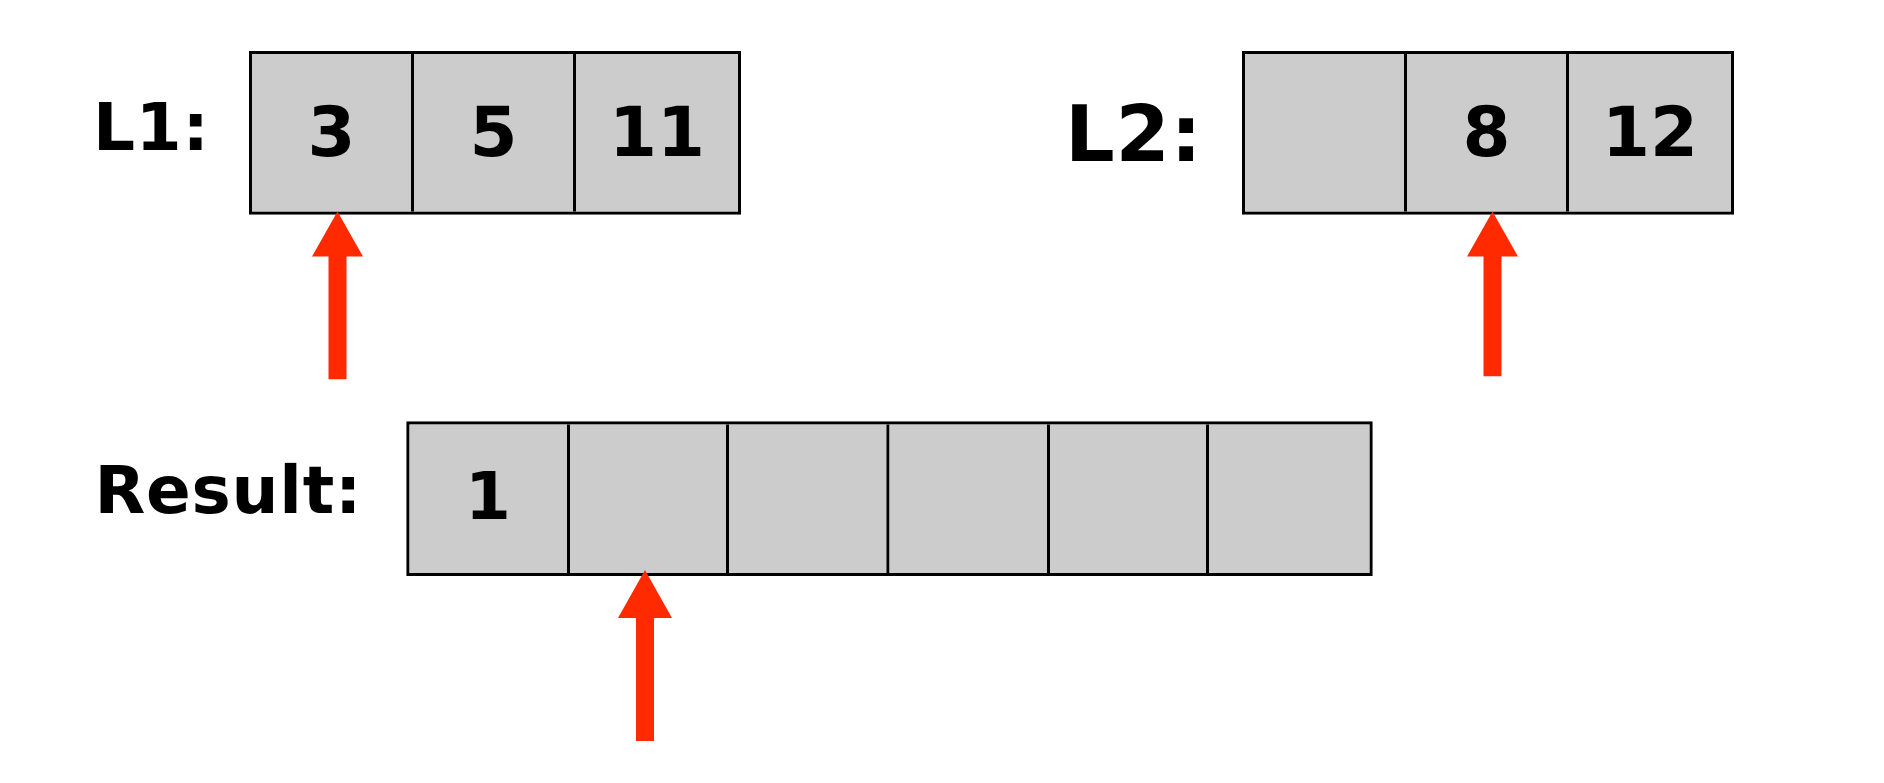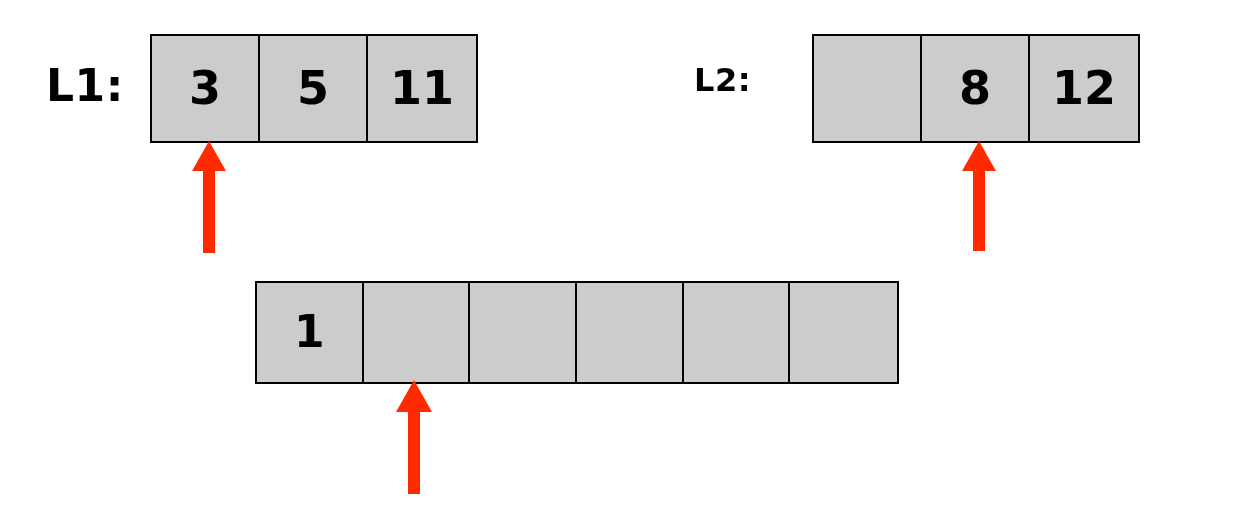--- a/index.html
+++ b/index.html
@@ -10,21 +10,21 @@
   body {
     width: 1256px;
     height: 522px;
     position: relative;
     overflow: hidden;
     font-family: "DejaVu Sans", "Liberation Sans", sans-serif;
   }
 
   .stage {
     position: absolute;
-    left: 0; top: 0;
+    left: 16px; top: 0;
     width: 1056px;
     height: 522px;
     padding-left: 35px;
   }
 
   
   .row-label {
     position: absolute;
     font-weight: bold;
     color: #000000;
@@ -33,21 +33,21 @@
     letter-spacing: 0.5px;
   }
   .label-l1 {
     left: 46px;
     top: 64px;
     font-size: 44px;
   }
   .label-l2 {
     left: 694px;
     top: 64px;
-    font-size: 32px;
+    font-size: 52px;
   }
   .label-result {
     left: 47px;
     top: 306px;
     font-size: 44px;
   }
 
   
   .array {
     position: absolute;
@@ -134,20 +134,21 @@
     <div class="cell">8</div>
     <div class="cell">12</div>
   </div>
 
   <div class="arrow" id="arrow-l2">
     <svg width="34" height="110" viewBox="0 0 34 110" xmlns="http://www.w3.org/2000/svg">
       <polygon points="17,0 34,30 23,30 23,110 11,110 11,30 0,30" fill="#ff2a00"></polygon>
     </svg>
   </div>
 
+  <div class="row-label label-result">Result:</div>
 
   <div class="array" id="array-result">
     <div class="cell">1</div>
     <div class="cell"></div>
     <div class="cell"></div>
     <div class="cell"></div>
     <div class="cell"></div>
     <div class="cell"></div>
   </div>
 

